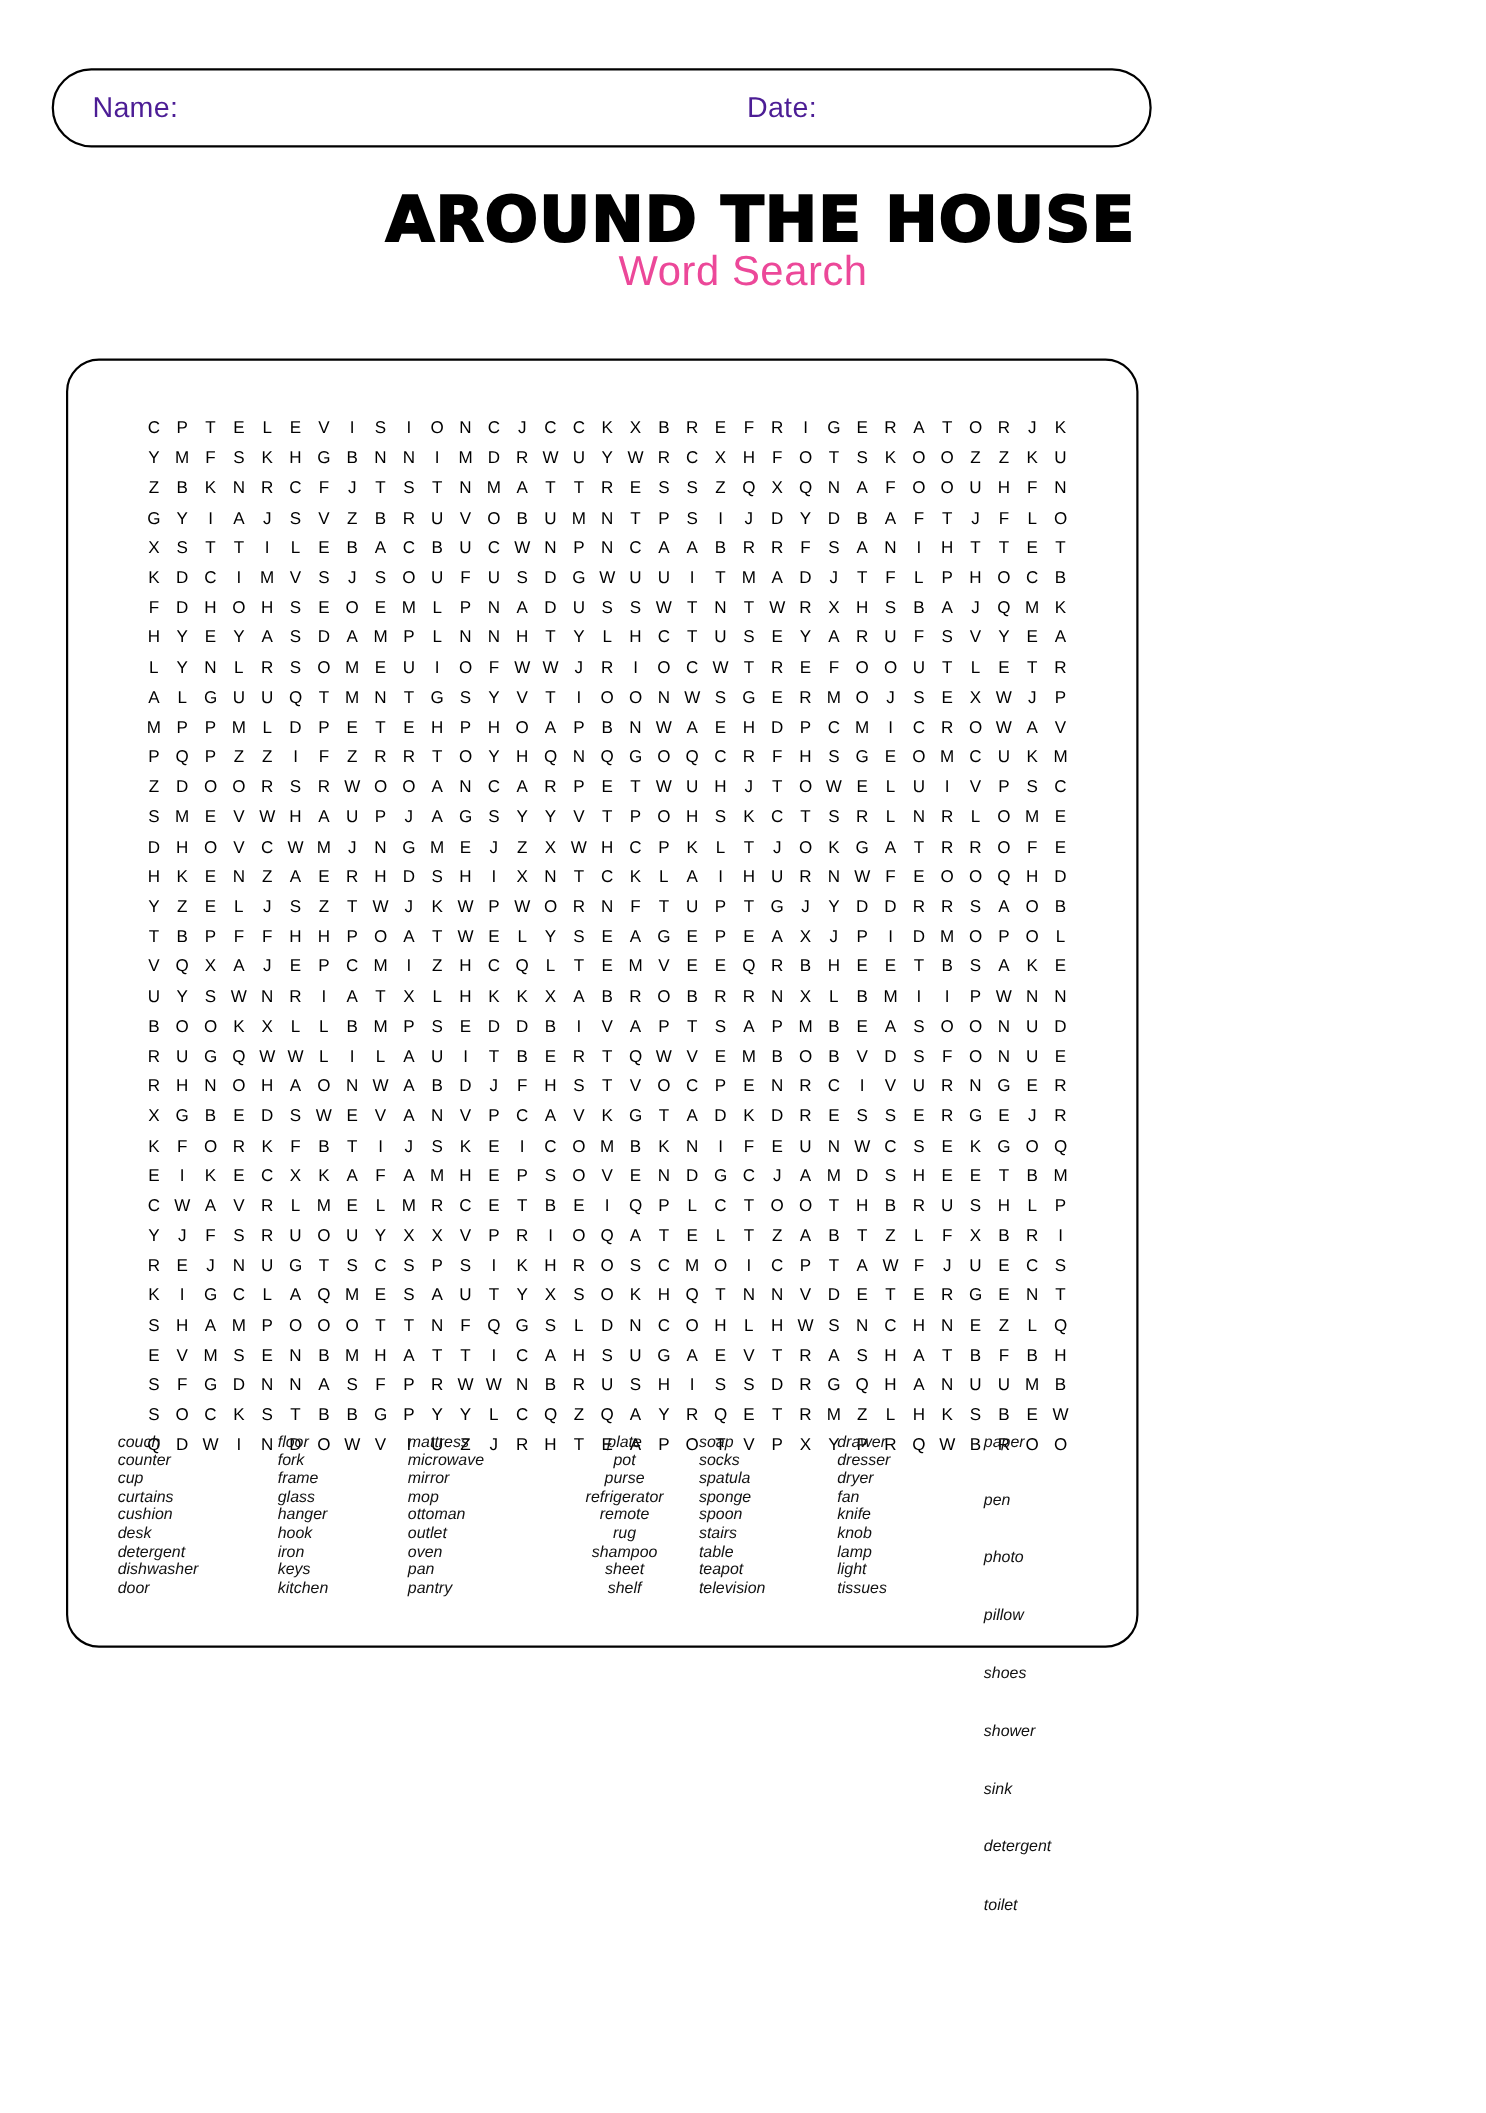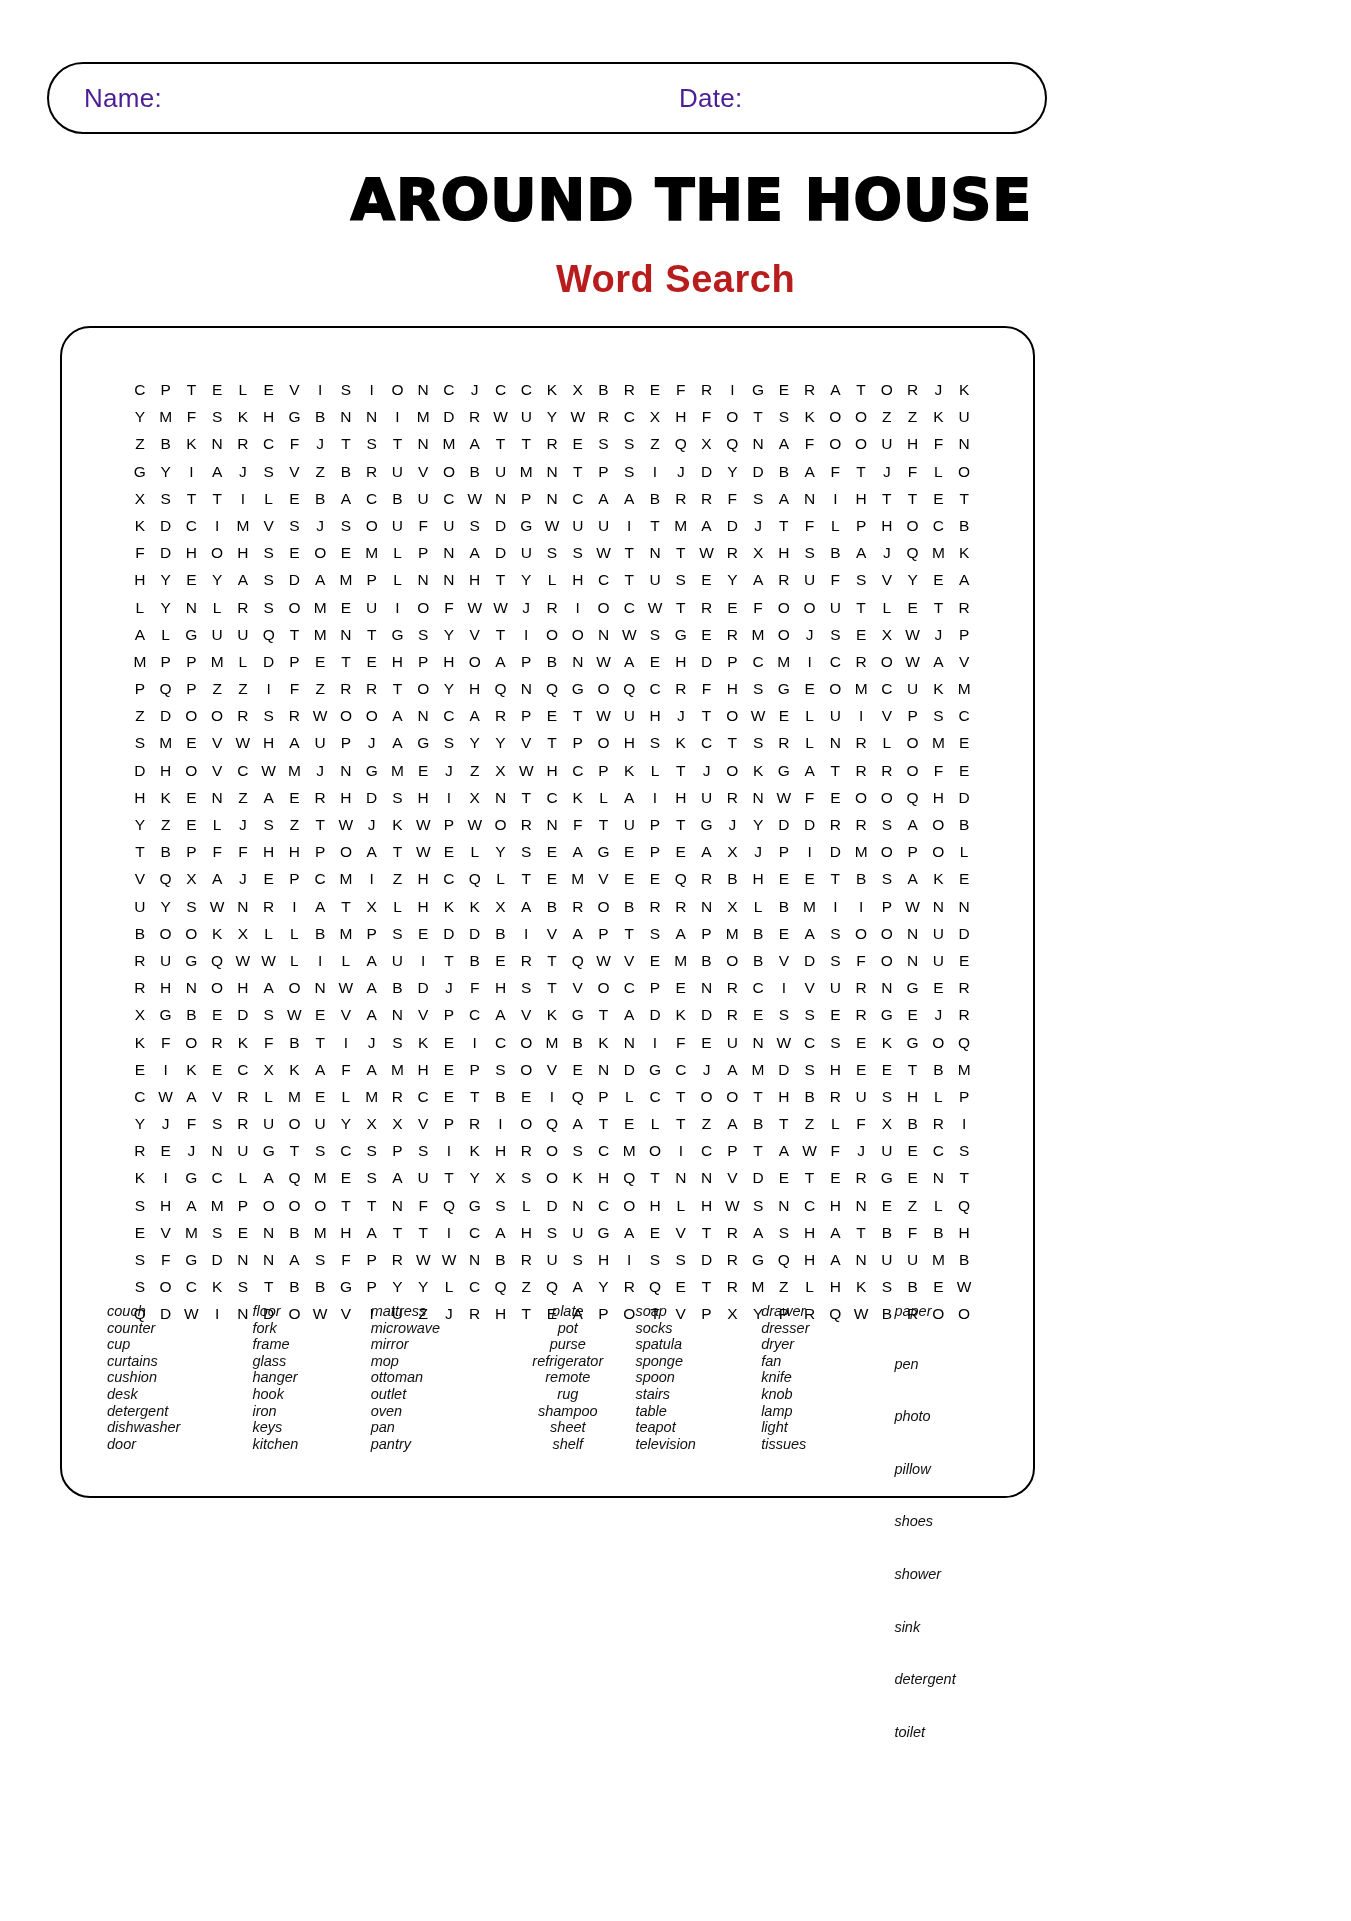--- a/index.html
+++ b/index.html
@@ -58,28 +58,28 @@
     font-size: 57px;
     letter-spacing: 1px;
     line-height: 1;
     -webkit-text-stroke: 2px #000;
     text-transform: uppercase;
     padding-left: 16px;
   }
   .subtitle {
     position: absolute;
     left: 0;
-    top: 258px;
+    top: 226px;
     width: 1351px;
     text-align: center;
     font-family: "Liberation Sans", sans-serif;
     font-size: 38px;
-    font-weight: 700;
+    font-weight: 400;
     letter-spacing: 0.5px;
-    color: #b91c1c;
+    color: #ec4899;
   }
 
   
   .card {
     position: absolute;
     left: 60px;
     top: 326px;
     width: 975px;
     height: 1172px;
     border: 2px solid #000;

